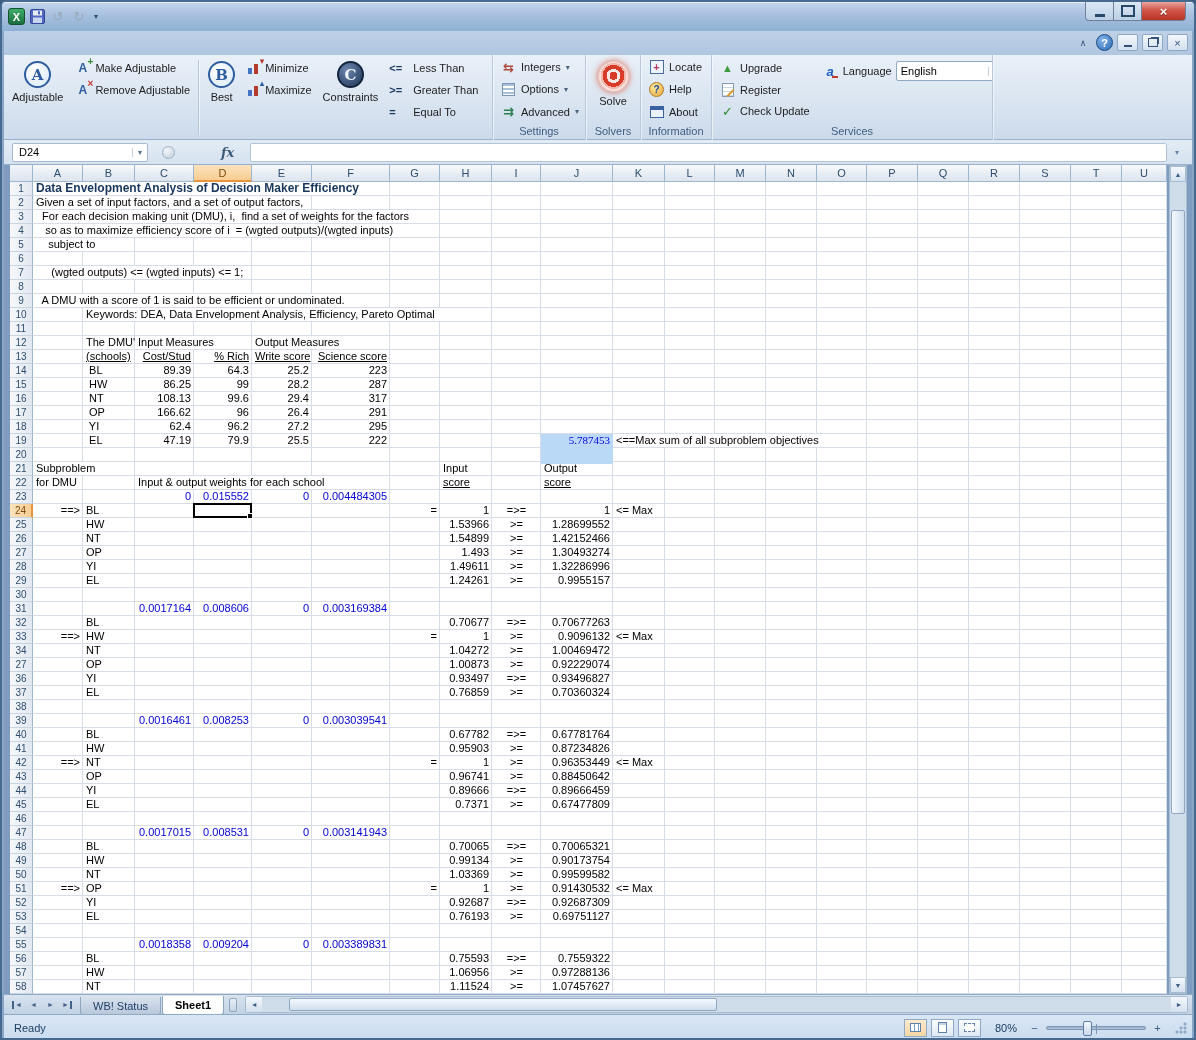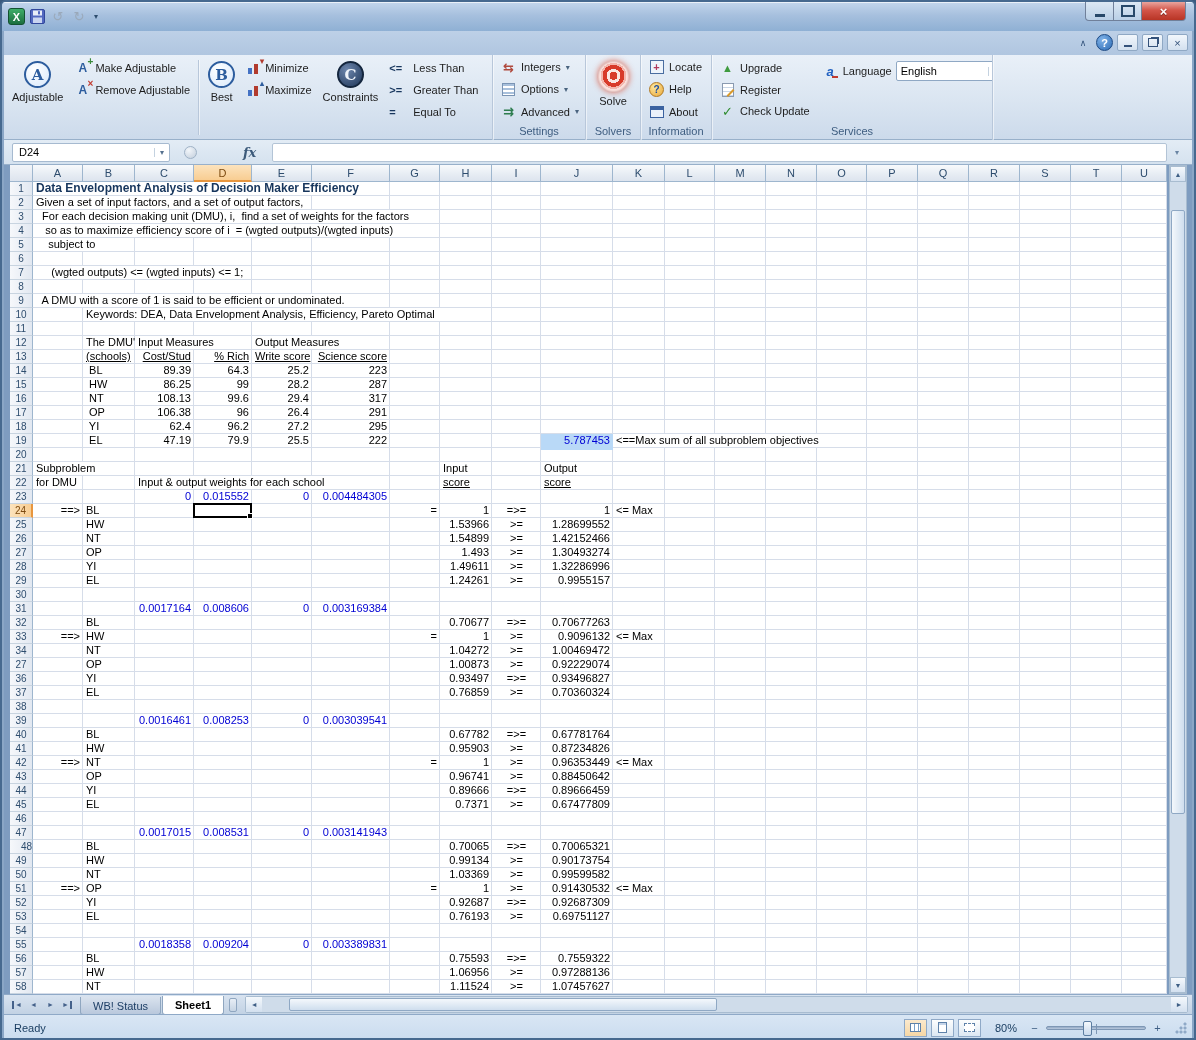--- a/index.html
+++ b/index.html
@@ -90,21 +90,21 @@
   .i-lang::after { content:""; position:absolute; width:6px; height:2px; background:#c23b2e; right:1px; bottom:1px; }
   .langrow { display:flex; align-items:center; gap:4px; margin-left:6px; margin-top:3px; height:22px; }
   .select { width:106px; height:20px; background:#fff; border:1px solid #8fa8c4; border-radius:2px; display:flex; align-items:center;
             justify-content:space-between; padding:0 4px; font-size:11px; }
   .selcaret { font-size:8px; color:#4a647f; border-left:1px solid #c4d2e0; padding-left:4px; }
   .rfill { flex:1; }
 
   
   .fbar { position:absolute; left:2px; top:138px; right:2px; height:25px; background:linear-gradient(#e3ecf5,#d5e2ef);
           border-bottom:1px solid #98b0ca; display:flex; align-items:center; padding:0 8px; }
-  .namebox { width:158px; height:19px; background:#fff; border:1px solid #a6bad0; border-radius:2px; display:flex; align-items:center; justify-content:space-between; font-size:11px; padding-left:6px; }
+  .namebox { width:136px; height:19px; background:#fff; border:1px solid #a6bad0; border-radius:2px; display:flex; align-items:center; justify-content:space-between; font-size:11px; padding-left:6px; }
   .nbcaret { width:15px; text-align:center; font-size:8px; color:#55708e; border-left:1px solid #c4d2e0; }
   .fbdot { width:13px; height:13px; border-radius:50%; background:radial-gradient(circle at 35% 30%,#f2f6fa,#c2cedc); border:1px solid #9fb2c6; margin-left:14px; }
   .fx { margin-left:46px; font-family:"DejaVu Serif",serif; font-style:italic; font-weight:bold; font-size:13px; color:#3c5a7a; }
   .finput { flex:1; height:19px; background:#fff; border:1px solid #b3c4d6; border-radius:2px; margin-left:16px; }
   .fexp { width:14px; text-align:center; font-size:8px; color:#6a85a4; margin-left:3px; }
 
   
   .wsbg { position:absolute; left:2px; top:163px; right:2px; height:829px; background:#7e9cc0; }
   .colheaders { position:absolute; left:8px; top:163px; width:1157px; height:17px; background:linear-gradient(#f6f8fb,#e0e7f0); }
   .corner { position:absolute; left:0; top:0; width:23px; height:17px; background:linear-gradient(#f2f5f9,#dde4ee); border-right:1px solid #9eb6ce; border-bottom:1px solid #9eb6ce; }
@@ -118,21 +118,21 @@
          font-size:10px; line-height:13px; text-align:center; color:#2e4d6e; z-index:4; }
   .rhd.sel { background:linear-gradient(90deg,#fce3bd,#f8cd92); border-right:2px solid #e8963e; color:#7c4a10; }
   .cell { position:absolute; height:13px; line-height:13px; font-size:11px; padding:0 3px; white-space:pre; overflow:hidden; color:#000; z-index:2; }
   .cell.n { text-align:right; }
   .cell.b { color:#0000d4; text-align:right; }
   .cell.c { text-align:center; }
   .cell.r { text-align:right; }
   .cell.u { text-decoration:underline; }
   .cell.s { overflow:visible; background:#fff; z-index:3; padding-right:6px; width:auto; }
   .cell.t { font-weight:bold; font-size:12px; color:#17365d; }
-  .cell.hl { background:#b9d9f7; color:#0000d4; text-align:right; height:16px; z-index:3; }
+  .cell.hl { background:#b9d9f7; color:#0000d4; text-align:right; height:30px; z-index:3;font-family:Liberation Serif, serif; }
   .selbox { position:absolute; border:2px solid #000; z-index:5; }
   .selbox::after { content:""; position:absolute; right:-3px; bottom:-3px; width:4px; height:4px; background:#000; border:1px solid #fff; }
 
   
   .vscroll { position:absolute; left:1167px; top:163px; width:18px; height:829px; background:#cfdcea; border:1px solid #a8bcd0; display:flex; flex-direction:column; }
   .varr { height:16px; display:flex; align-items:center; justify-content:center; font-size:7px; color:#3f5f85; background:linear-gradient(#f4f8fc,#d3e0ef); border:1px solid #a8bcd0; }
   .vtrack { flex:1; position:relative; }
   .vthumb { position:absolute; left:1px; right:1px; top:28px; height:76%; background:linear-gradient(90deg,#f4f8fc,#cfdeee); border:1px solid #8fa8c4; border-radius:2px; }
 
   
@@ -452,21 +452,21 @@
       <div class="rhd" style="top: 518px;">38</div>
       <div class="rhd" style="top: 532px;">39</div>
       <div class="rhd" style="top: 546px;">40</div>
       <div class="rhd" style="top: 560px;">41</div>
       <div class="rhd" style="top: 574px;">42</div>
       <div class="rhd" style="top: 588px;">43</div>
       <div class="rhd" style="top: 602px;">44</div>
       <div class="rhd" style="top: 616px;">45</div>
       <div class="rhd" style="top: 630px;">46</div>
       <div class="rhd" style="top: 644px;">47</div>
-      <div class="rhd" style="top: 658px; text-align: right;">48</div>
+      <div class="rhd" style="top: 658px;">48</div>
       <div class="rhd" style="top: 672px;">49</div>
       <div class="rhd" style="top: 686px;">50</div>
       <div class="rhd" style="top: 700px;">51</div>
       <div class="rhd" style="top: 714px;">52</div>
       <div class="rhd" style="top: 728px;">53</div>
       <div class="rhd" style="top: 742px;">54</div>
       <div class="rhd" style="top: 756px;">55</div>
       <div class="rhd" style="top: 770px;">56</div>
       <div class="rhd" style="top: 784px;">57</div>
       <div class="rhd" style="top: 798px;">58</div>
@@ -495,21 +495,21 @@
       <div class="cell n" style="left: 125px; top: 196px; width: 59px;">86.25</div>
       <div class="cell n" style="left: 184px; top: 196px; width: 58px;">99</div>
       <div class="cell n" style="left: 242px; top: 196px; width: 60px;">28.2</div>
       <div class="cell n" style="left: 302px; top: 196px; width: 78px;">287</div>
       <div class="cell" style="left: 73px; top: 210px; width: 52px;"> NT</div>
       <div class="cell n" style="left: 125px; top: 210px; width: 59px;">108.13</div>
       <div class="cell n" style="left: 184px; top: 210px; width: 58px;">99.6</div>
       <div class="cell n" style="left: 242px; top: 210px; width: 60px;">29.4</div>
       <div class="cell n" style="left: 302px; top: 210px; width: 78px;">317</div>
       <div class="cell" style="left: 73px; top: 224px; width: 52px;"> OP</div>
-      <div class="cell n" style="left: 125px; top: 224px; width: 59px;">106.38</div>
+      <div class="cell n" style="left: 125px; top: 224px; width: 59px;">166.62</div>
       <div class="cell n" style="left: 184px; top: 224px; width: 58px;">96</div>
       <div class="cell n" style="left: 242px; top: 224px; width: 60px;">26.4</div>
       <div class="cell n" style="left: 302px; top: 224px; width: 78px;">291</div>
       <div class="cell" style="left: 73px; top: 238px; width: 52px;"> YI</div>
       <div class="cell n" style="left: 125px; top: 238px; width: 59px;">62.4</div>
       <div class="cell n" style="left: 184px; top: 238px; width: 58px;">96.2</div>
       <div class="cell n" style="left: 242px; top: 238px; width: 60px;">27.2</div>
       <div class="cell n" style="left: 302px; top: 238px; width: 78px;">295</div>
       <div class="cell" style="left: 73px; top: 252px; width: 52px;"> EL</div>
       <div class="cell n" style="left: 125px; top: 252px; width: 59px;">47.19</div>

